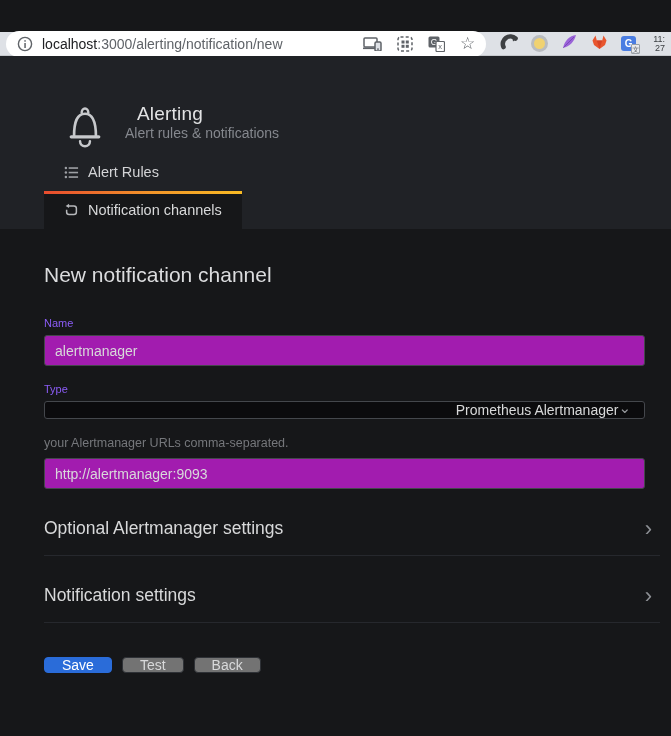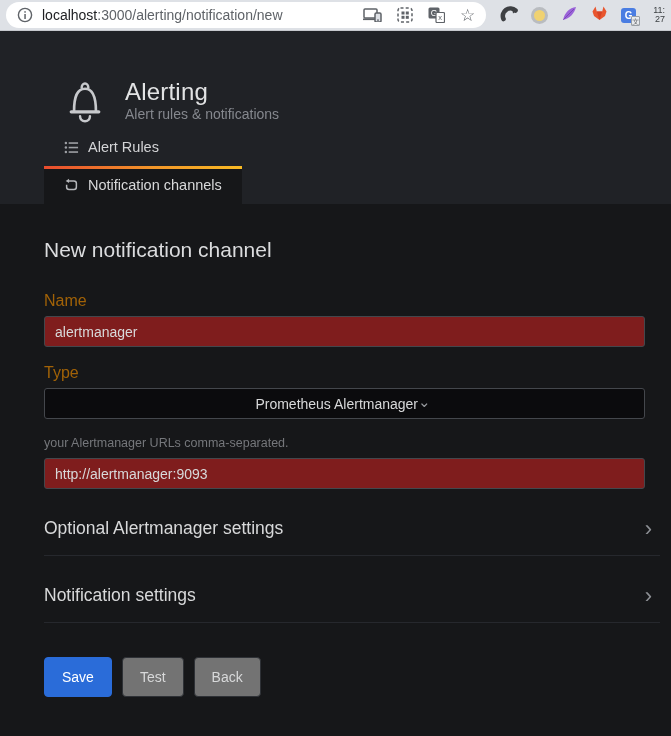--- a/index.html
+++ b/index.html
@@ -1,21 +1,21 @@
 <!DOCTYPE html>
 <html><head>
 <meta charset="utf-8">
 <style>
   * { margin:0; padding:0; box-sizing:border-box; }
   html,body { width:671px; height:736px; overflow:hidden; }
   body { font-family:"Liberation Sans", sans-serif; background:#161719; }
 
   
-  .browser-bar { height:31px; background:#dee1e6; border-bottom:1px solid #c6c9cd;
-                 display:flex; align-items:center; padding:0 6px; }
+  .browser-bar { height:24px; background:#dee1e6; border-bottom:1px solid #c6c9cd;
+                 display:flex; align-items:center; padding:0 6px;margin-top:32px; }
   .omnibox { width:482px; height:26px; background:#fff; border-radius:14px;
              display:flex; align-items:center; padding:0 11px; }
   .info-icon { width:16px; height:16px; flex:0 0 auto; margin-right:9px; }
   .url-text { font-size:14px; flex:1; white-space:nowrap; overflow:hidden; }
   .url-host { color:#202124; }
   .url-path { color:#5f6368; }
   .omni-icons { display:flex; align-items:center; gap:15px; margin-left:8px; }
   .omni-icons svg { display:block; }
   .star-glyph { font-size:17px; color:#5f6368; line-height:1; }
   .ext-area { display:flex; align-items:center; gap:13px; margin-left:14px; }
@@ -27,55 +27,55 @@
                     line-height:15px; position:relative; }
   .translate-blue .page2 { position:absolute; right:-4px; bottom:-3px; width:9px; height:10px;
                     background:#e8eaed; border:1px solid #9aa0a6; border-radius:1px;
                     color:#5f6368; font-size:7px; font-weight:normal; line-height:9px; }
   .clock { font-size:9px; line-height:9px; color:#3c4043; text-align:right; margin-left:4px; }
 
   
   .gf-header { height:173px; background:#202226; position:relative; }
   .header-flex { display:flex; align-items:flex-start; padding:47px 0 0 66px; }
   .header-text { margin-left:21px; }
-  .page-heading { font-size:24px; font-weight:400; color:#e2e3e4; letter-spacing:.2px; }
+  .page-heading { font-size:19px; font-weight:400; color:#e2e3e4; letter-spacing:.2px;margin-left:12px; }
   .page-subheading { font-size:14px; color:#85888e; }
 
   .tabs { position:absolute; bottom:0; left:44px; display:flex;flex-direction:column; }
   .tab { height:38px; display:flex; align-items:center; gap:9px; padding:0 20px;
          font-size:14.5px; color:#d3d4d6; position:relative; cursor:pointer; }
   .tab.active { background:#161719; color:#d8d9da; }
   .tab.active::before { content:""; position:absolute; top:0; left:0; right:0; height:3px;
          background:linear-gradient(90deg, #e84c2e 0%, #f29629 55%, #f8ba24 100%); }
   .tab svg { display:block; }
 
   
   .content { background:#161719; padding:34px 0 0 44px; height:532px; }
   .page-title { font-size:21px; font-weight:400; color:#dbdcde; margin-bottom:30px; }
 
   .field { width:601px; margin-bottom:17px; }
-  .field-label { display:block; font-size:16px; font-weight:500; color:#a16207; margin-bottom:6px; }
-  .gf-input { display:block; width:100%; height:31px; background:#7f1d1d;
+  .field-label { display:block; font-size:11px; font-weight:500; color:#8b5cf6; margin-bottom:6px; }
+  .gf-input { display:block; width:100%; height:31px; background:#a21caf;
               border:1px solid #44474c; border-radius:3px; color:#d8d9da;
               font-size:14px; padding:0 10px; font-family:inherit; outline:none; }
-  .gf-select { display:flex; align-items:center; justify-content:center;
-               width:100%; height:31px; background:#0b0b0d; border:1px solid #44474c;
+  .gf-select { display:flex; align-items:center; justify-content:flex-end;
+               width:100%; height:18px; background:#0b0b0d; border:1px solid #44474c;
                border-radius:3px; color:#d8d9da; font-size:14px; padding:0 13px 0 10px;
                cursor:pointer; }
   .chevron-down { color:#9a9da1; font-size:15px; line-height:0; transform:translateY(-2px); }
   .help-text { font-size:12.5px; color:#75777b; line-height:15px; margin:1px 0 7px; }
 
   .section-row { width:616px; display:flex; align-items:center; justify-content:space-between;
                  padding-bottom:16px; border-bottom:1px solid #26282d; margin-top:29px;
                  cursor:pointer; }
   .section-label { font-size:17.5px; color:#d8d9da; }
   .chevron-right { font-size:22px; color:#8c8f94; line-height:16px; margin-right:8px; }
 
   .btn-row { margin-top:34px; display:flex; gap:10px; }
-  .btn { height:40px; padding:0 17px; border-radius:4px; font-size:14px; font-weight:500;
+  .btn { height:16px; padding:0 17px; border-radius:4px; font-size:14px; font-weight:500;
          display:flex; align-items:center; font-family:inherit; cursor:pointer; }
   .btn-primary { background:#2a6cd9; border:1px solid #2a6cd9; color:#fff; }
   .btn-dark { background:#737373; border:1px solid #2e3136; color:#d8d9da; }
 </style>
 </head>
 <body>
 
 <div class="browser-bar">
   <div class="omnibox">
     <span class="info-icon">

